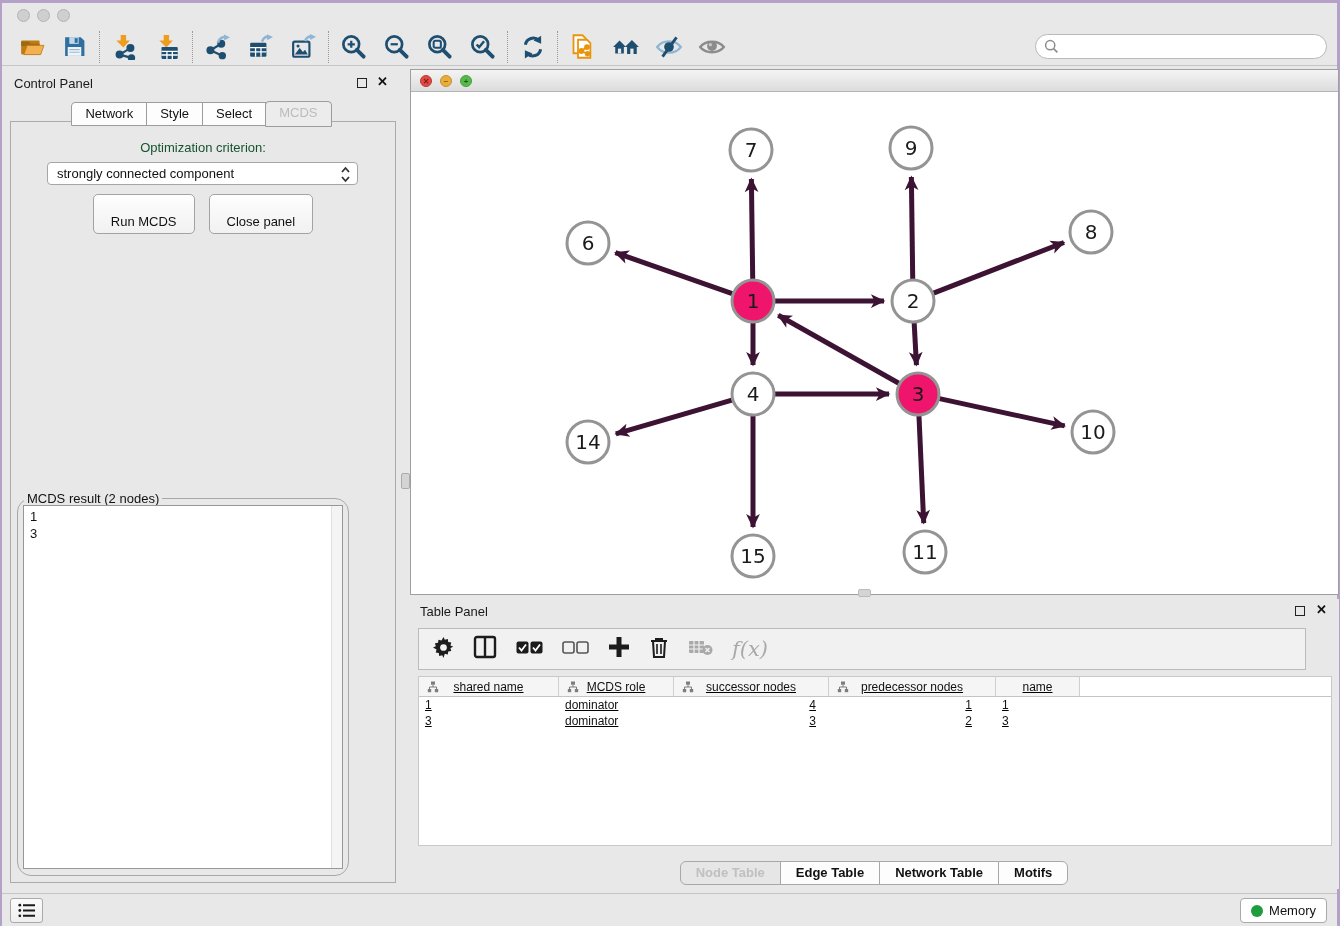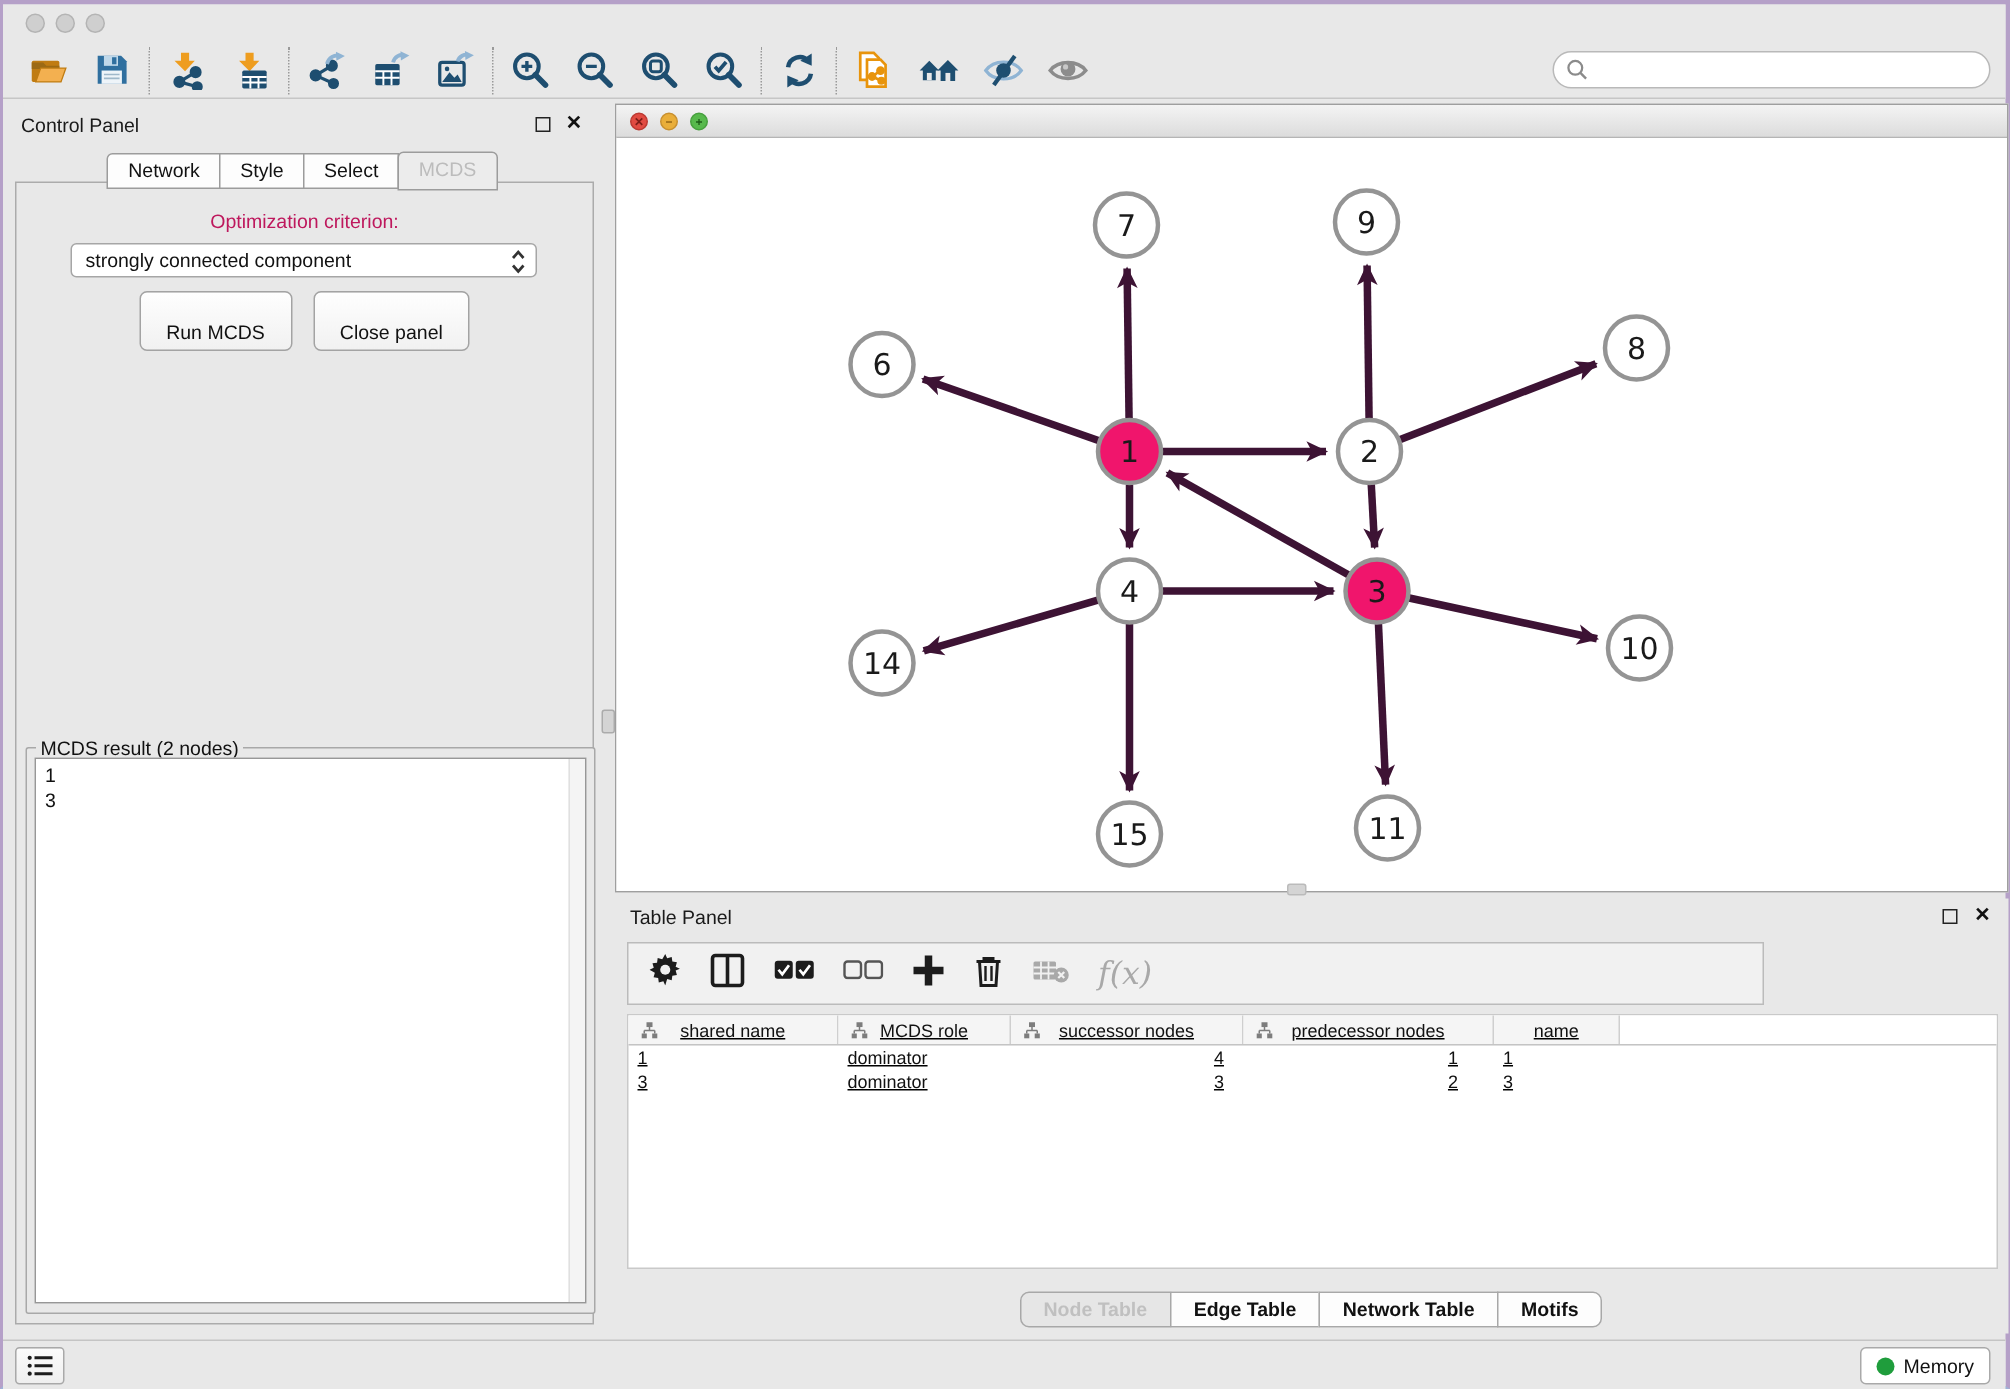--- a/index.html
+++ b/index.html
@@ -30,29 +30,29 @@
   .panel-titlerow { position:absolute; left:0; top:0; width:100%; height:26px; }
   .panel-title { position:absolute; left:8px; top:5px; font-size:13px; color:#1a1a1a; }
   .float-ico { position:absolute; top:7px; width:10px; height:10px; border:1.5px solid #222; }
   .close-ico { position:absolute; top:3px; font-size:13px; font-weight:bold; color:#111; cursor:default; }
   .cp-tabs { position:absolute; left:0; top:29px; width:100%; text-align:center; z-index:2; }
   .cp-tab { display:inline-block; padding:3px 13px 4px; font-size:13px; color:#111; background:#fdfdfd;
             border:1px solid #9c9c9c; margin-left:-1px; vertical-align:bottom; }
   .cp-tab:first-child { border-radius:4px 0 0 0; }
   .cp-tab.active { color:#bcbcbc; background:#ececec; border-radius:4px 4px 0 0; padding-bottom:6px; position:relative; top:1px; }
   .cp-body { position:absolute; left:4px; top:50px; width:386px; height:762px; border:1px solid #ababab; background:#e8e8e8; }
-  .opt-label { position:absolute; top:18px; width:100%; text-align:center; font-size:13px; color:#be185d; }
+  .opt-label { position:absolute; top:18px; width:100%; text-align:center; font-size:13px; color:#14532d; }
   .combo { position:absolute; left:36px; top:40px; width:311px; height:23px; background:#fff; border:1px solid #a6a6a6;
            border-radius:4px; font-size:13px; display:flex; align-items:center; padding-left:9px; color:#111; }
   .combo-stepper { position:absolute; right:6px; top:3px; }
   .btn-row { position:absolute; left:0; top:72px; width:100%; display:flex; justify-content:center; gap:14px; }
   .pbtn { font-size:13px; color:#111; padding:19px 17px 4px; background:linear-gradient(#fefefe,#f1f1f1);
           border:1px solid #a3a3a3; border-radius:5px; }
-  .result-fieldset { position:absolute; left:6px; top:376px; width:380px; height:378px;
-                     border:1px solid #a8a8a8; border-radius:2px; background:#e8e8e8; }
+  .result-fieldset { position:absolute; left:6px; top:376px; width:332px; height:378px;
+                     border:1px solid #a8a8a8; border-radius:14px; background:#e8e8e8; }
   .result-legend { position:absolute; left:6px; top:-8px; background:#e8e8e8; padding:0 3px; font-size:13px; color:#111; }
   .result-box { position:absolute; left:5px; top:6px; right:5px; bottom:6px; background:#fff; border:1px solid #979797; }
   .result-text { position:absolute; left:6px; top:2px; font-size:13px; line-height:17px; color:#111; white-space:pre; }
   .result-scroll { position:absolute; right:0; top:0; bottom:0; width:11px; background:#f4f4f4; border-left:1px solid #e0e0e0; }
 
   
   .vgrip { position:absolute; left:399px; top:470px; width:9px; height:16px; background:#d4d4d4;
            border:1px solid #ababab; border-radius:2px; }
   .hgrip { position:absolute; left:856px; top:586px; width:13px; height:8px; background:#d4d4d4;
            border:1px solid #bbb; border-radius:2px; z-index:5; }
@@ -62,21 +62,21 @@
                 border:1px solid #9f9f9f; }
   .net-titlebar { position:absolute; left:0; top:0; width:100%; height:22px;
                   background:linear-gradient(#f4f4f4,#dcdcdc); border-bottom:1px solid #b5b5b5; }
   .traffic { position:absolute; top:5px; width:12px; height:12px; border-radius:50%; font-size:8px; font-weight:bold;
              display:flex; align-items:center; justify-content:center; }
   .net-title { position:absolute; top:3px; width:100%; text-align:center; font-size:13px; color:#111; }
   .net-canvas { position:absolute; left:0; top:22px; width:927px; height:502px; background:#fff; }
 
   
   .table-panel { position:absolute; left:408px; top:596px; width:929px; height:290px; background:#e8e8e8; }
-  .tp-toolbar { position:absolute; left:8px; top:29px; width:758px; height:42px; border:1px solid #bbb;
+  .tp-toolbar { position:absolute; left:8px; top:29px; width:888px; height:42px; border:1px solid #bbb;
                 background:#f1f1f1; display:flex; align-items:center; padding-left:14px; gap:19px; }
   .tp-table { position:absolute; left:8px; top:77px; width:914px; height:170px; background:#fff;
               border:1px solid #c9c9c9; font-size:12px;text-decoration:underline; }
   .tp-header { display:flex; height:20px; border-bottom:1px solid #c4c4c4; background:#f5f5f5; }
   .th { position:relative; display:flex; align-items:center; justify-content:center; border-right:1px solid #cfcfcf;
         color:#111; background:#f5f5f5; overflow:hidden; }
   .th .hier { position:absolute; left:8px; top:4px; }
   .th.filler { background:#fff; border-right:none; flex:1; }
   .trow { display:flex; height:16px; align-items:center; color:#111; }
   .td { padding:0 6px; overflow:hidden; white-space:nowrap; }

